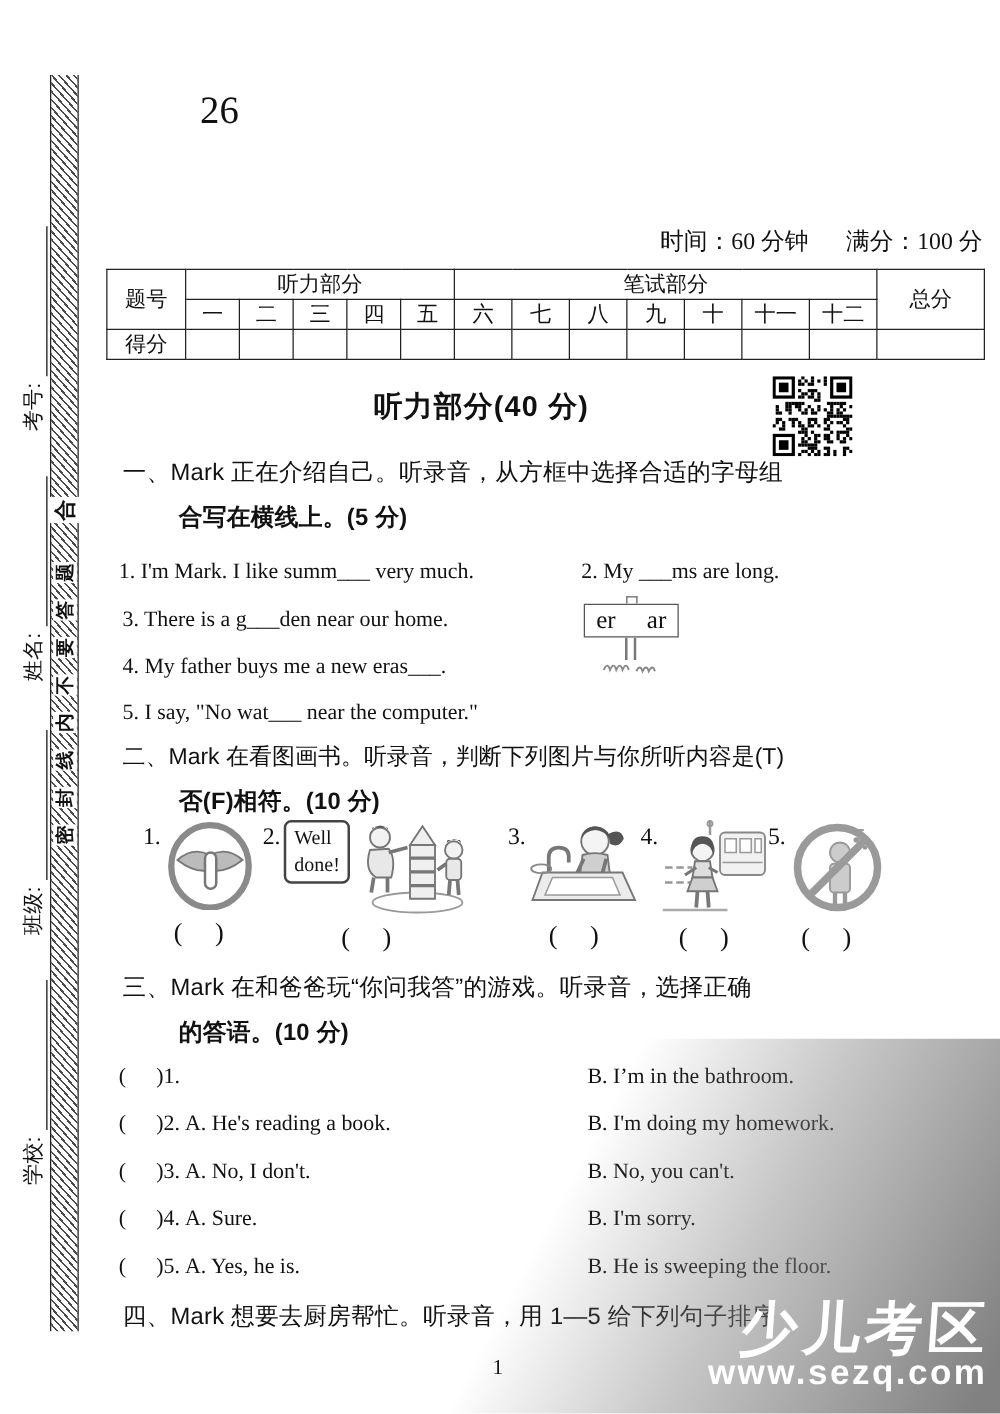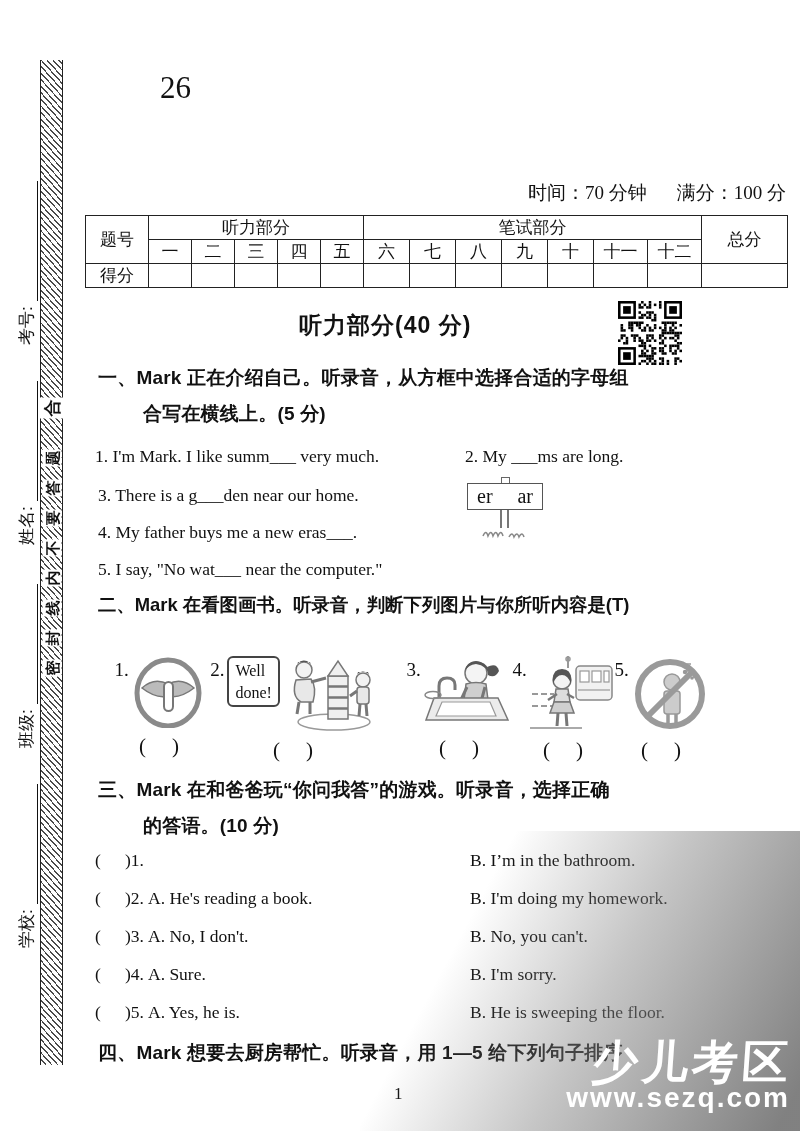--- a/index.html
+++ b/index.html
@@ -45,21 +45,21 @@
     position:absolute; left:85px; top:215px; width:702px;
     border-collapse:collapse; table-layout:fixed; font-size:17px;padding-left:40px;
   }
   .score-table td { border:1.7px solid #222; height:24px; text-align:center; padding:0; font-weight:400; }
 
   
   .listening-title { position:absolute; left:299px; top:310px; font-size:23px; font-weight:700; letter-spacing:1px; }
   .qr { position:absolute; left:618px; top:301px; width:64px; height:64px; }
 
   .content { position:absolute; left:85px; top:0; width:705px; height:1131px; }
-  .h1 { position:absolute; left:13px; font-size:19px; font-weight:700; white-space:nowrap; letter-spacing:.2px; }
+  .h1 { position:absolute; left:13px; font-size:19px; font-weight:400; white-space:nowrap; letter-spacing:.2px; }
   .h2 { position:absolute; left:58px; font-size:19px; font-weight:700; white-space:nowrap; letter-spacing:.2px; }
   .h-tight { font-size:18.4px; letter-spacing:0; }
 
   .qline { position:absolute; font-family:"Liberation Serif",serif; font-size:17.5px; white-space:nowrap; }
 
   
   .signboard { position:absolute; left:382px; top:477px; width:76px; z-index:1; }
   .signboard .tab { width:9px; height:6px; border:1.5px solid #666; border-bottom:none; margin:0 auto; }
   .signboard .board {
     border:1.9px solid #555; background:#fff; display:flex; justify-content:space-between;
@@ -132,21 +132,21 @@
       <span>不</span>
       <span>要</span>
       <span>答</span>
       <span>题</span>
     </div>
   </div>
   <div class="stray-char">合</div>
 
   <div class="corner-num">26</div>
   <div class="time-line">
-    <span>时间：70 分钟</span><span class="gap"></span><span>满分：100 分</span>
+    <span>时间：60 分钟</span><span class="gap"></span><span>满分：100 分</span>
   </div>
 
   <table class="score-table">
     <colgroup>
       <col style="width:63px">
       <col style="width:43px">
         <col style="width:43px">
         <col style="width:43px">
         <col style="width:43px">
         <col style="width:43px">
@@ -413,20 +413,21 @@
       </div>
       <svg width="76" height="32" viewBox="0 0 76 32">
         <line x1="34" y1="0" x2="34" y2="18" stroke="#777" stroke-width="2"></line>
         <line x1="41" y1="0" x2="41" y2="18" stroke="#777" stroke-width="2"></line>
         <path d="M16 26 q3 -7 5 0 q3 -7 5 0 q3 -7 5 0 q3 -7 5 0" fill="none" stroke="#888" stroke-width="1.5"></path>
         <path d="M42 27 q3 -6 5 0 q3 -6 5 0 q3 -6 5 0" fill="none" stroke="#888" stroke-width="1.5"></path>
       </svg>
     </div>
 
     <div class="h1 h-tight" style="top:592px">二、Mark 在看图画书。听录音，判断下列图片与你所听内容是(T)</div>
+    <div class="h2" style="top:628px">否(F)相符。(10 分)</div>
 
     <div class="pics">
 
       <div class="pic-cell" style="left:24px; width:100px">
         <div class="pic-top">
           <span class="pic-num">1.</span>
           <svg width="72" height="72" viewBox="0 0 72 72">
             <ellipse cx="36" cy="37" rx="31" ry="33" fill="none" stroke="#8a8a8a" stroke-width="5"></ellipse>
             <path d="M10 32 Q22 21 36 28 Q50 21 62 32 Q48 43 36 40 Q24 43 10 32 Z" fill="#bbb" stroke="#777" stroke-width="1.5"></path>
             <rect x="32" y="26" width="9" height="29" rx="4.5" fill="#fff" stroke="#777" stroke-width="2"></rect>

